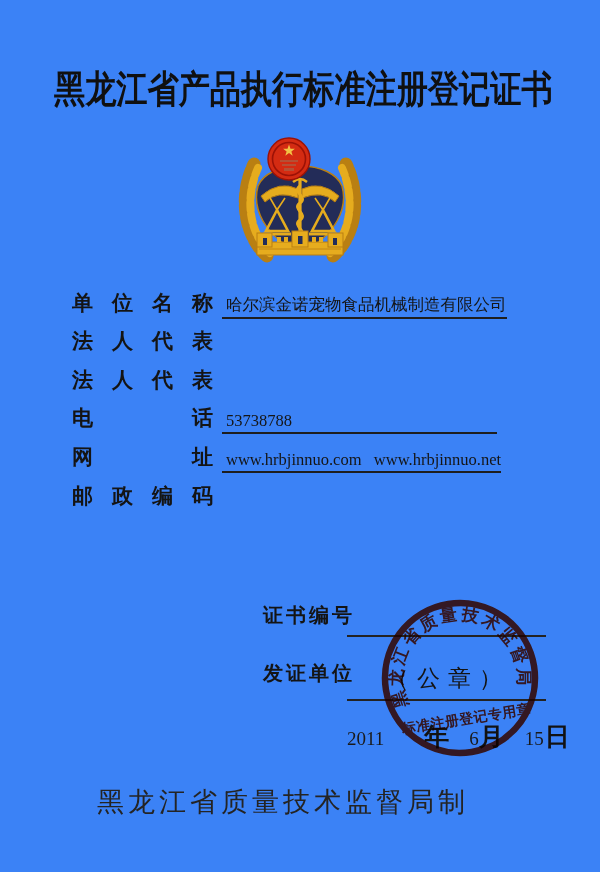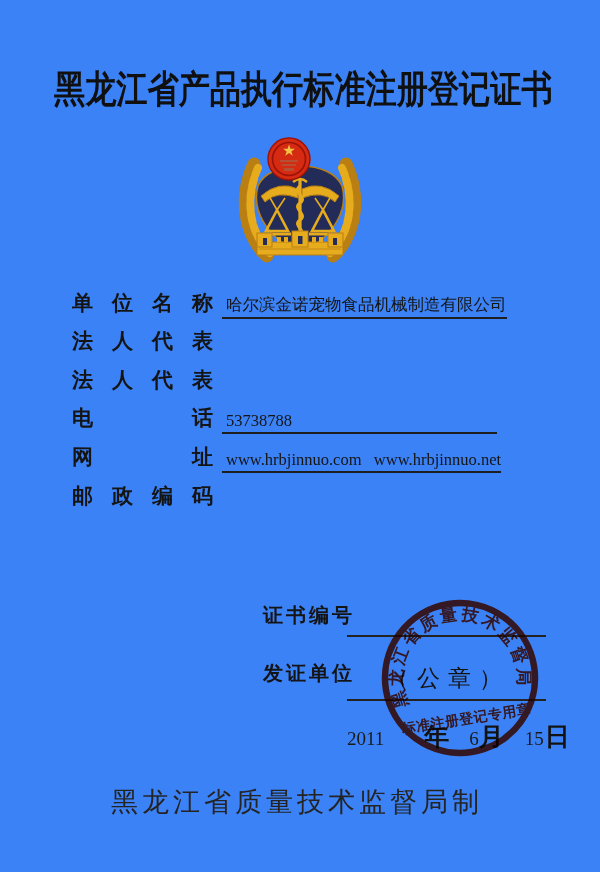--- a/index.html
+++ b/index.html
@@ -62,21 +62,21 @@
   
   .seal{
     position:absolute;left:374px;top:592px;width:172px;height:172px;
     transform:rotate(-9deg);mix-blend-mode:multiply;opacity:0.95;
   }
   .seal text{font-family:"Liberation Sans","DejaVu Sans",sans-serif;font-weight:bold;}
   
   .footer{
     position:absolute;left:0;top:784px;width:566px;text-align:center;
     font-size:27px;letter-spacing:4px;color:#242424;font-weight:normal;
-    font-family:"Liberation Serif","DejaVu Serif",serif;white-space:nowrap;padding-left:14px;
+    font-family:"Liberation Serif","DejaVu Serif",serif;white-space:nowrap;
   }
 </style>
 </head>
 <body>
 
 <div class="page">
 
   <div class="doc-title">黑龙江省产品执行标准注册登记证书</div>
 
   <svg class="emblem" viewBox="0 0 126 128" aria-hidden="true">

